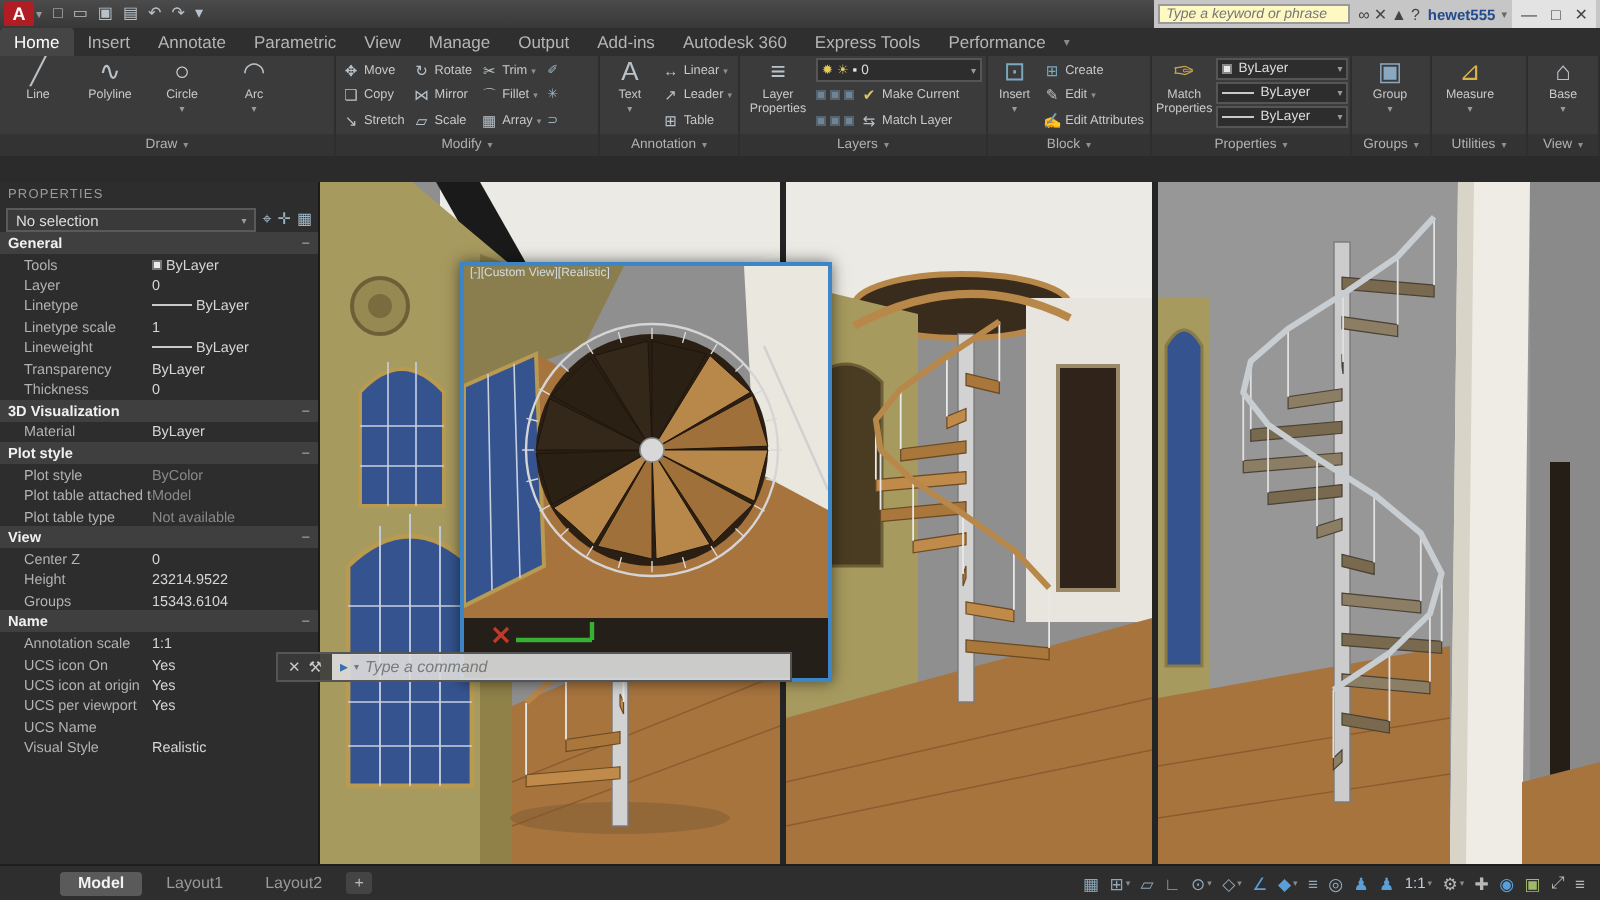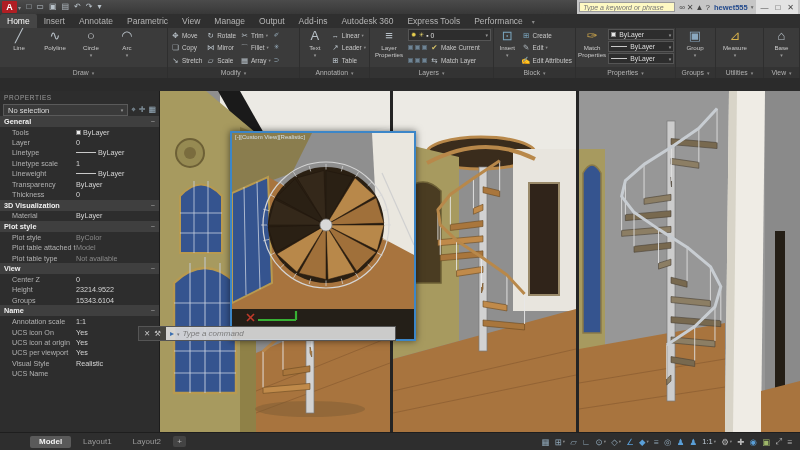--- a/index.html
+++ b/index.html
@@ -535,29 +535,29 @@
             <span>Yes</span>
           </span>
         </div>
         <div class="prow">
           <span class="plabel">UCS per viewport</span>
           <span class="pvalue">
             <span>Yes</span>
           </span>
         </div>
         <div class="prow">
+          <span class="plabel">UCS Name</span>
+          <span class="pvalue">
+            <span></span>
+          </span>
+        </div>
+        <div class="prow">
           <span class="plabel">Visual Style</span>
           <span class="pvalue">
             <span>Realistic</span>
-          </span>
-        </div>
-        <div class="prow">
-          <span class="plabel">UCS Name</span>
-          <span class="pvalue">
-            <span></span>
           </span>
         </div>
       </div>
   </div>
 
   <div class="drawing">
 
     <svg id="vp1" width="230" viewBox="0 0 230 341" preserveAspectRatio="none">
       <rect x="0" y="0" width="230" height="341" fill="#8f8f8f"></rect>
       <rect x="60" y="0" width="170" height="225" fill="#eceae4"></rect>

